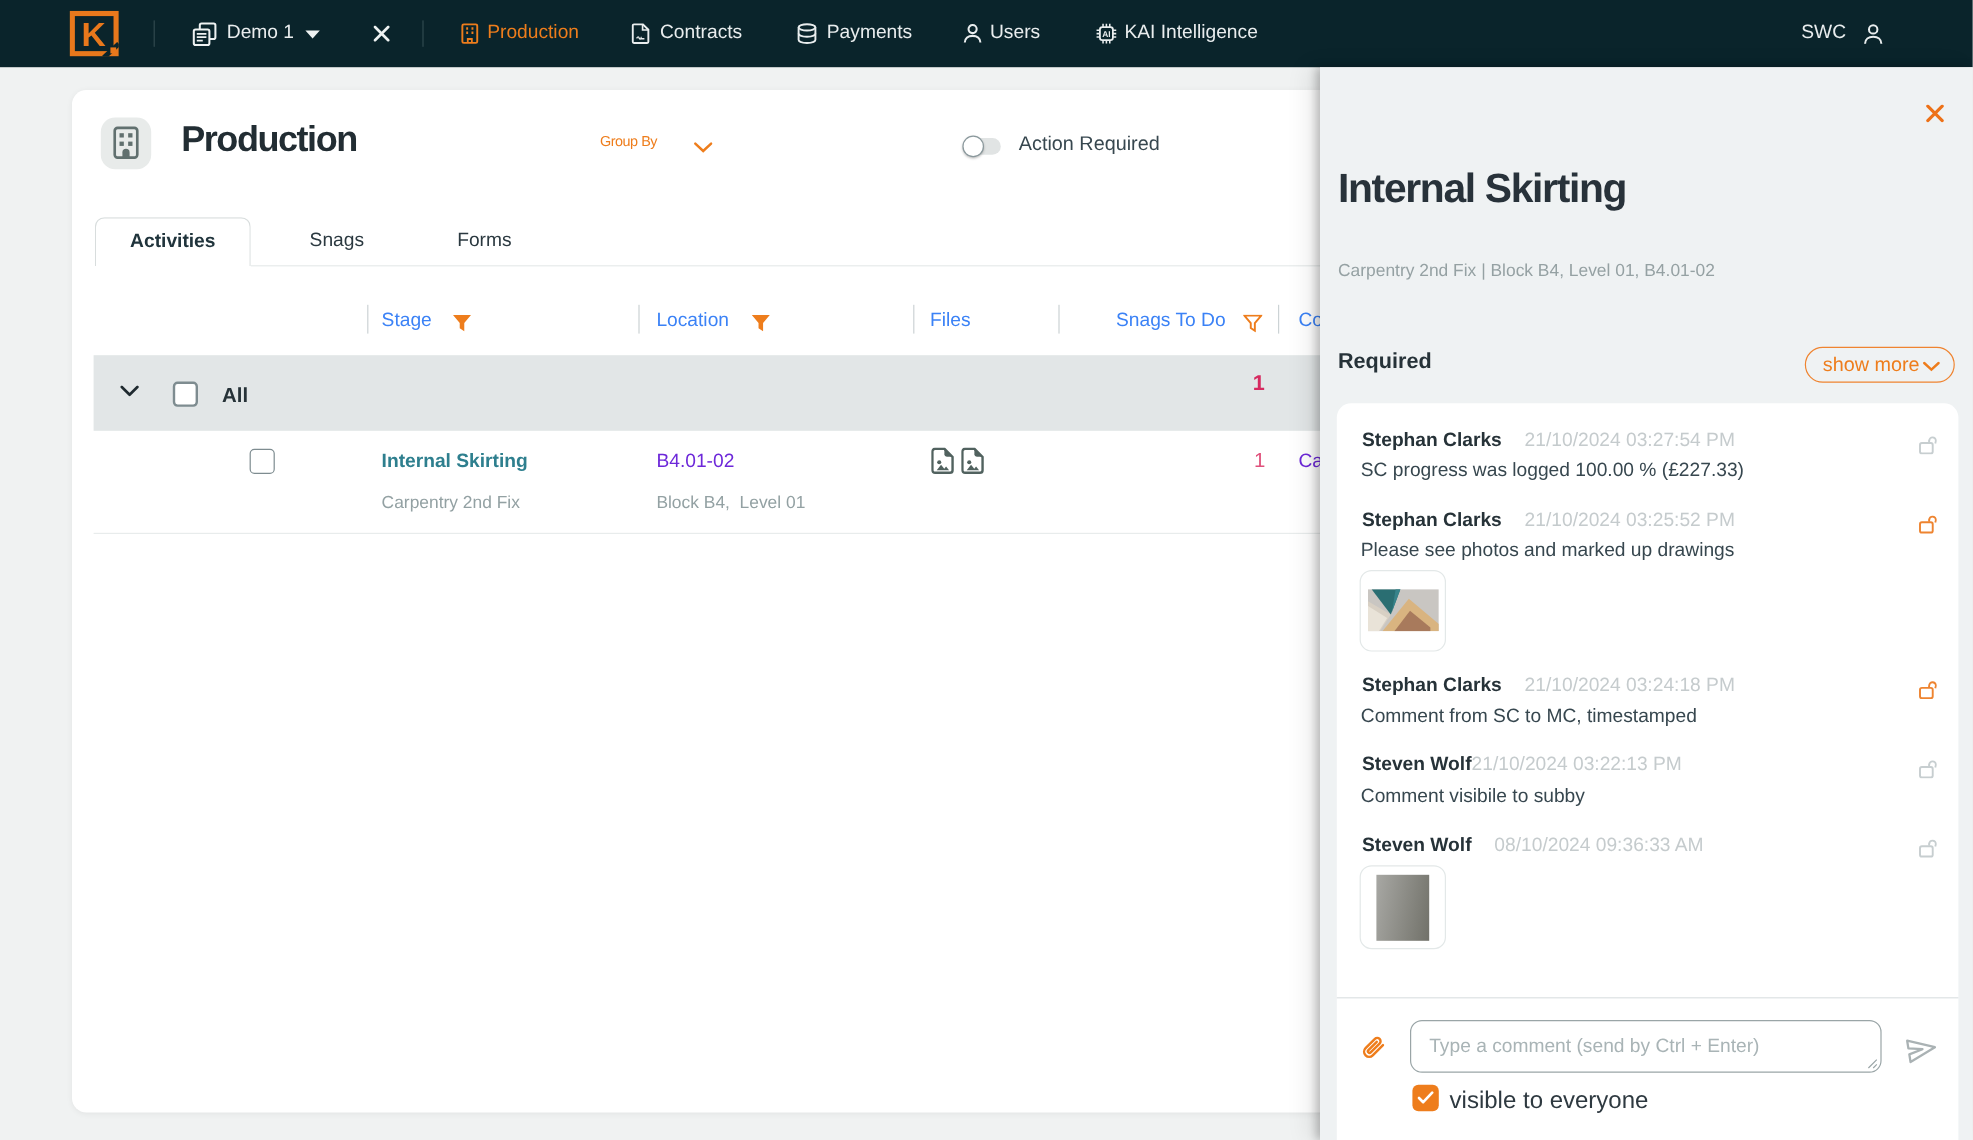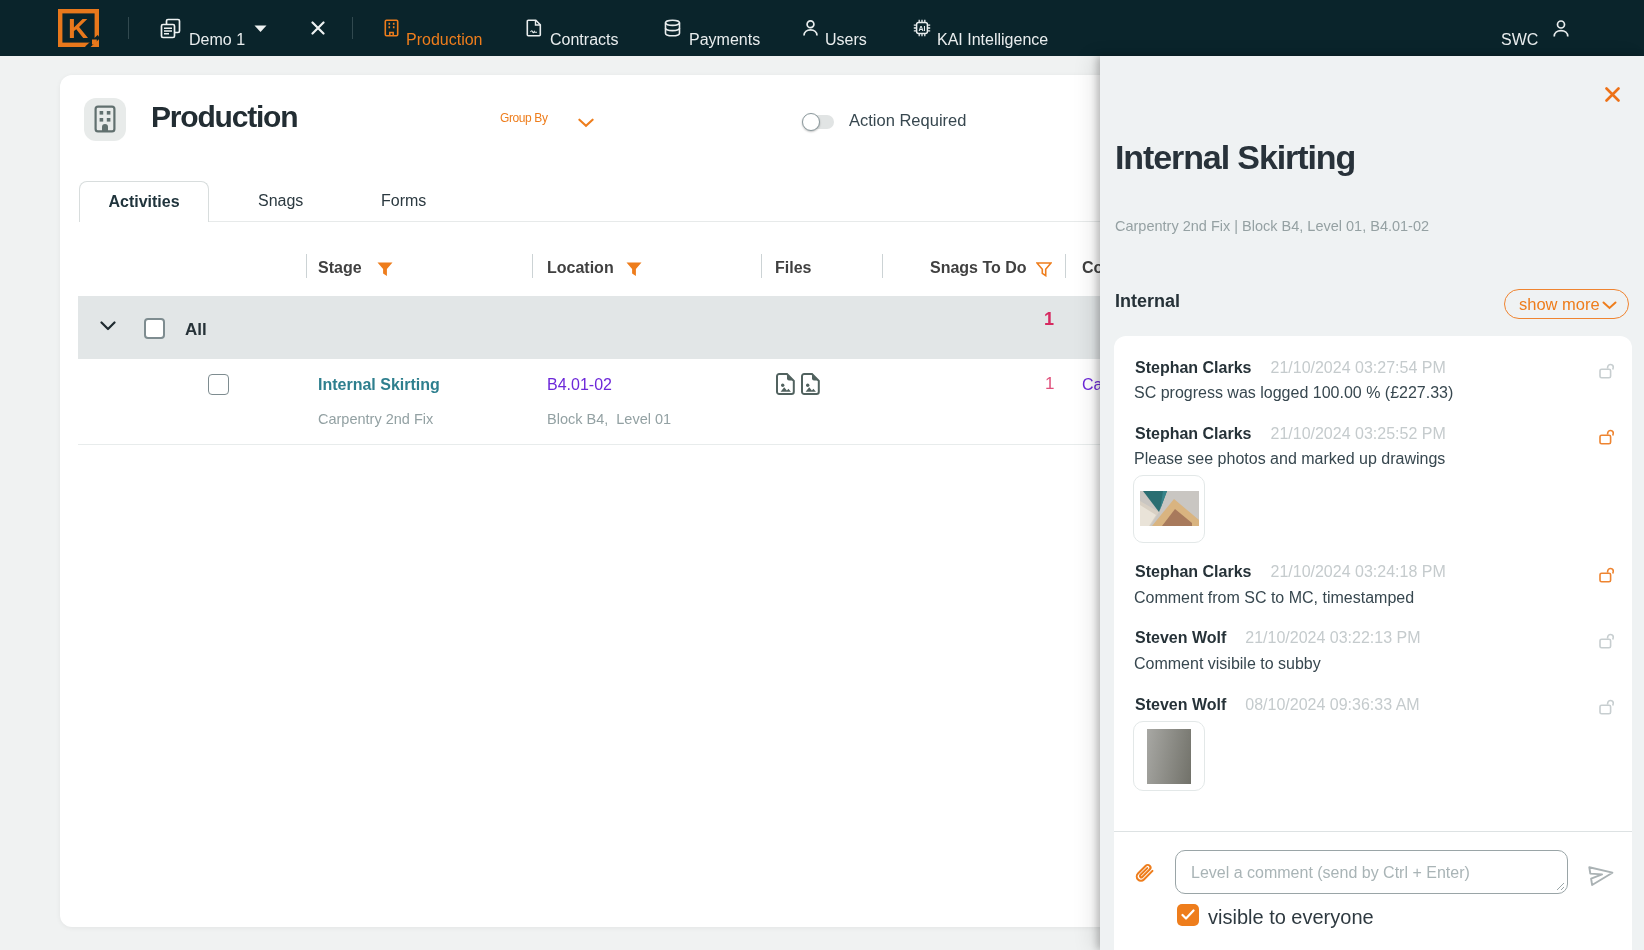--- a/index.html
+++ b/index.html
@@ -2,36 +2,36 @@
 <html><head>
 <meta charset="utf-8">
 <style>
   * { margin:0; padding:0; box-sizing:border-box; }
   html,body { width:1644px; height:950px; overflow:hidden; }
   body { font-family:"Liberation Sans", sans-serif; background:#f0f2f2; position:relative; }
   .abs { position:absolute; }
   
   .topbar { position:absolute; left:0; top:0; width:1644px; height:56px; background:#0a242b; }
   .topbar .sep { position:absolute; top:17px; width:1px; height:22px; background:#31494f; }
-  .navtxt { position:absolute; top:12px; height:56px; line-height:56px; font-size:16px; color:#e9edee; }
+  .navtxt { position:absolute; top:0; height:56px; line-height:56px; font-size:16px; color:#e9edee; }
   .orange { color:#ee7d1c; }
   
   .card { position:absolute; left:60px; top:75px; width:1563px; height:852px; background:#fff; border-radius:12px; box-shadow:0 1px 5px rgba(0,0,0,0.06); }
   .iconbox { position:absolute; left:24px; top:23px; width:42px; height:43px; border-radius:12px; background:#e8ebea; }
   .h1 { position:absolute; left:91px; top:25px; font-size:30px; font-weight:bold; color:#222d33; letter-spacing:-1.2px; }
   .groupby { position:absolute; left:440px; top:36px; font-size:12px; color:#ee7d1c; letter-spacing:-0.4px; }
   .togglewrap { position:absolute; left:743px; top:38px; }
   .track { width:31px; height:14px; border-radius:7px; background:#e1e4e4; position:absolute; top:2px; }
   .knob { width:18px; height:18px; border-radius:50%; background:#fff; border:1.5px solid #8a989c; position:absolute; left:-1px; top:0; box-shadow:0 1px 2px rgba(0,0,0,0.25); }
   .actreq { position:absolute; left:789px; top:36px; font-size:16.5px; color:#37474f;text-align:right; }
   
   .tab-active { position:absolute; left:19px; top:106px; width:130px; height:41px; background:#fff; border:1px solid #d8dddd; border-bottom:none; border-radius:8px 8px 0 0; text-align:center; line-height:40px; font-size:16px; font-weight:bold; color:#20343c; }
   .tab { position:absolute; top:106px; height:41px; line-height:40px; font-size:16px; color:#2b3940; }
   
-  .th { position:absolute; top:184px; font-size:16px; font-weight:bold; color:#404040; }
+  .th { position:absolute; top:184px; font-size:16px; font-weight:normal; color:#3b82f6; }
   .colsep { position:absolute; top:179px; width:1px; height:24px; background:#ccd3d5; }
   .grouprow { position:absolute; left:18px; top:221px; right:0; height:63px; background:#e2e6e7; }
   .cb { position:absolute; width:21px; height:21px; border:2px solid #7e8c90; border-radius:4px; background:#fff; }
   .num1 { position:absolute; font-size:16px; color:#e02860; }
   .link { font-size:16px; font-weight:bold; color:#2e7f8e; }
   .sub { font-size:14.5px; color:#93a1a3; }
   .dark { font-size:16px; color:#6d28d9; }
   .rowline { position:absolute; left:18px; right:0; top:369px; height:1px; background:#e8ecec; }
   
   .panel { position:absolute; left:1100px; top:56px; width:544px; height:894px; background:#eff2f3; box-shadow:-3px 0 7px rgba(0,0,0,0.22), -10px 0 18px rgba(0,0,0,0.08); }
@@ -195,21 +195,21 @@
   <div class="abs dark" style="left:1022px;top:301px;width:90px;overflow:hidden;white-space:nowrap">Carpentry 2</div>
   <div class="rowline"></div>
 </div>
 
 <div class="panel" id="panel">
   <svg class="abs" style="left:505px;top:31px" width="15" height="15" viewBox="0 0 15 15" stroke="#ed7117" stroke-width="2.6" stroke-linecap="round">
       <path d="M1.5 1.5 L13.5 13.5 M13.5 1.5 L1.5 13.5"></path>
     </svg>
   <div class="ptitle">Internal Skirting</div>
   <div class="psub">Carpentry 2nd Fix | Block B4, Level 01, B4.01-02</div>
-  <div class="history-h">Internal</div>
+  <div class="history-h">Required</div>
   <div class="pill">
       <span style="position:absolute;left:14px;top:5px">show more</span>
     <svg class="abs" style="left:97px;top:11px" width="15" height="9" viewBox="0 0 15 9" fill="none" stroke="#ee7d1c" stroke-width="2" stroke-linecap="round">
         <path d="M1.5 1.5 L7.5 7 L13.5 1.5"></path>
       </svg>
   </div>
   <div class="histcard">
 
     <div class="abs" style="left:21px;top:23px"><span class="hname">Stephan Clarks</span><span class="htime" style="margin-left:19px">21/10/2024 03:27:54 PM</span></div>
     <div class="abs hmsg" style="left:20px;top:48px">SC progress was logged 100.00 % (£227.33)</div>
@@ -236,21 +236,21 @@
       </svg>
     </div>
 
     <div class="abs" style="left:21px;top:227px"><span class="hname">Stephan Clarks</span><span class="htime" style="margin-left:19px">21/10/2024 03:24:18 PM</span></div>
     <div class="abs hmsg" style="left:20px;top:253px">Comment from SC to MC, timestamped</div>
     <svg class="abs" style="left:485px;top:231px" width="15" height="16" viewBox="0 0 15 16" fill="none" stroke="#ee8430" stroke-width="1.6">
         <rect x="1" y="6.2" width="10.6" height="8.6" rx="1.6"></rect>
         <path d="M8.7 5.9 V4.5 a2.8 2.8 0 0 1 5.6 -0.5 l-0.3 2.2" transform="rotate(6 11 4)"></path>
       </svg>
 
-    <div class="abs" style="left:21px;top:293px"><span class="hname">Steven Wolf</span><span class="htime" style="margin-left:19px">21/10/2024 03:22:13 PM</span></div>
+    <div class="abs" style="left:21px;top:293px"><span class="hname">Steven Wolf</span><span class="htime" style="">21/10/2024 03:22:13 PM</span></div>
     <div class="abs hmsg" style="left:20px;top:319px">Comment visibile to subby</div>
     <svg class="abs" style="left:485px;top:297px" width="15" height="16" viewBox="0 0 15 16" fill="none" stroke="#c7ced0" stroke-width="1.6">
         <rect x="1" y="6.2" width="10.6" height="8.6" rx="1.6"></rect>
         <path d="M8.7 5.9 V4.5 a2.8 2.8 0 0 1 5.6 -0.5 l-0.3 2.2" transform="rotate(6 11 4)"></path>
       </svg>
 
     <div class="abs" style="left:21px;top:360px"><span class="hname">Steven Wolf</span><span class="htime" style="margin-left:19px">08/10/2024 09:36:33 AM</span></div>
     <svg class="abs" style="left:485px;top:363px" width="15" height="16" viewBox="0 0 15 16" fill="none" stroke="#c7ced0" stroke-width="1.6">
         <rect x="1" y="6.2" width="10.6" height="8.6" rx="1.6"></rect>
         <path d="M8.7 5.9 V4.5 a2.8 2.8 0 0 1 5.6 -0.5 l-0.3 2.2" transform="rotate(6 11 4)"></path>
@@ -258,21 +258,21 @@
     <div class="thumb" style="left:19px;top:385px;height:70px">
       <div style="position:absolute;left:13px;top:7px;width:44px;height:55px;background:linear-gradient(100deg,#a8a8a4,#717169)"></div>
     </div>
   </div>
   <div class="divline" style="left:14px;right:12px;top:775px;background:#dde2e3"></div>
 
   <svg class="abs" style="left:31px;top:804px" width="26" height="28" viewBox="0 0 24 26" fill="none" stroke="#ee7d1c" stroke-width="1.9" stroke-linecap="round">
     <path d="M15.6 5.2 v11.2 a3.9 3.9 0 0 1 -7.8 0 V6.2 a2.55 2.55 0 0 1 5.1 0 v9.7 a1.25 1.25 0 0 1 -2.5 0 V6.8" transform="rotate(45 11.8 12.8)"></path>
   </svg>
   <div class="textarea" style="left:75px;top:794px;width:393px;height:44px">
-    <div class="placeholder">Level a comment (send by Ctrl + Enter)</div>
+    <div class="placeholder">Type a comment (send by Ctrl + Enter)</div>
     <svg style="position:absolute;right:2px;bottom:2px" width="9" height="9" viewBox="0 0 9 9" stroke="#9aa5a7" stroke-width="1">
         <path d="M8 1 L1 8 M8 5 L5 8"></path>
       </svg>
   </div>
   <svg class="abs" style="left:487px;top:806px" width="29" height="25" viewBox="0 0 29 25" fill="none" stroke="#aab2b4" stroke-width="1.9" stroke-linejoin="round">
       <path d="M3.5 21.5 L25.5 12.5 L3.5 3.5 L3.5 10 L15 12.5 L3.5 15 Z" transform="rotate(-9 14 12)"></path>
     </svg>
   <div class="vischeck" style="left:77px;top:848px">
     <svg style="position:absolute;left:4px;top:5px" width="14" height="12" viewBox="0 0 14 12" fill="none" stroke="#fff" stroke-width="2.2" stroke-linecap="round" stroke-linejoin="round">
         <path d="M1.5 6 L5 9.5 L12.5 1.5"></path>

